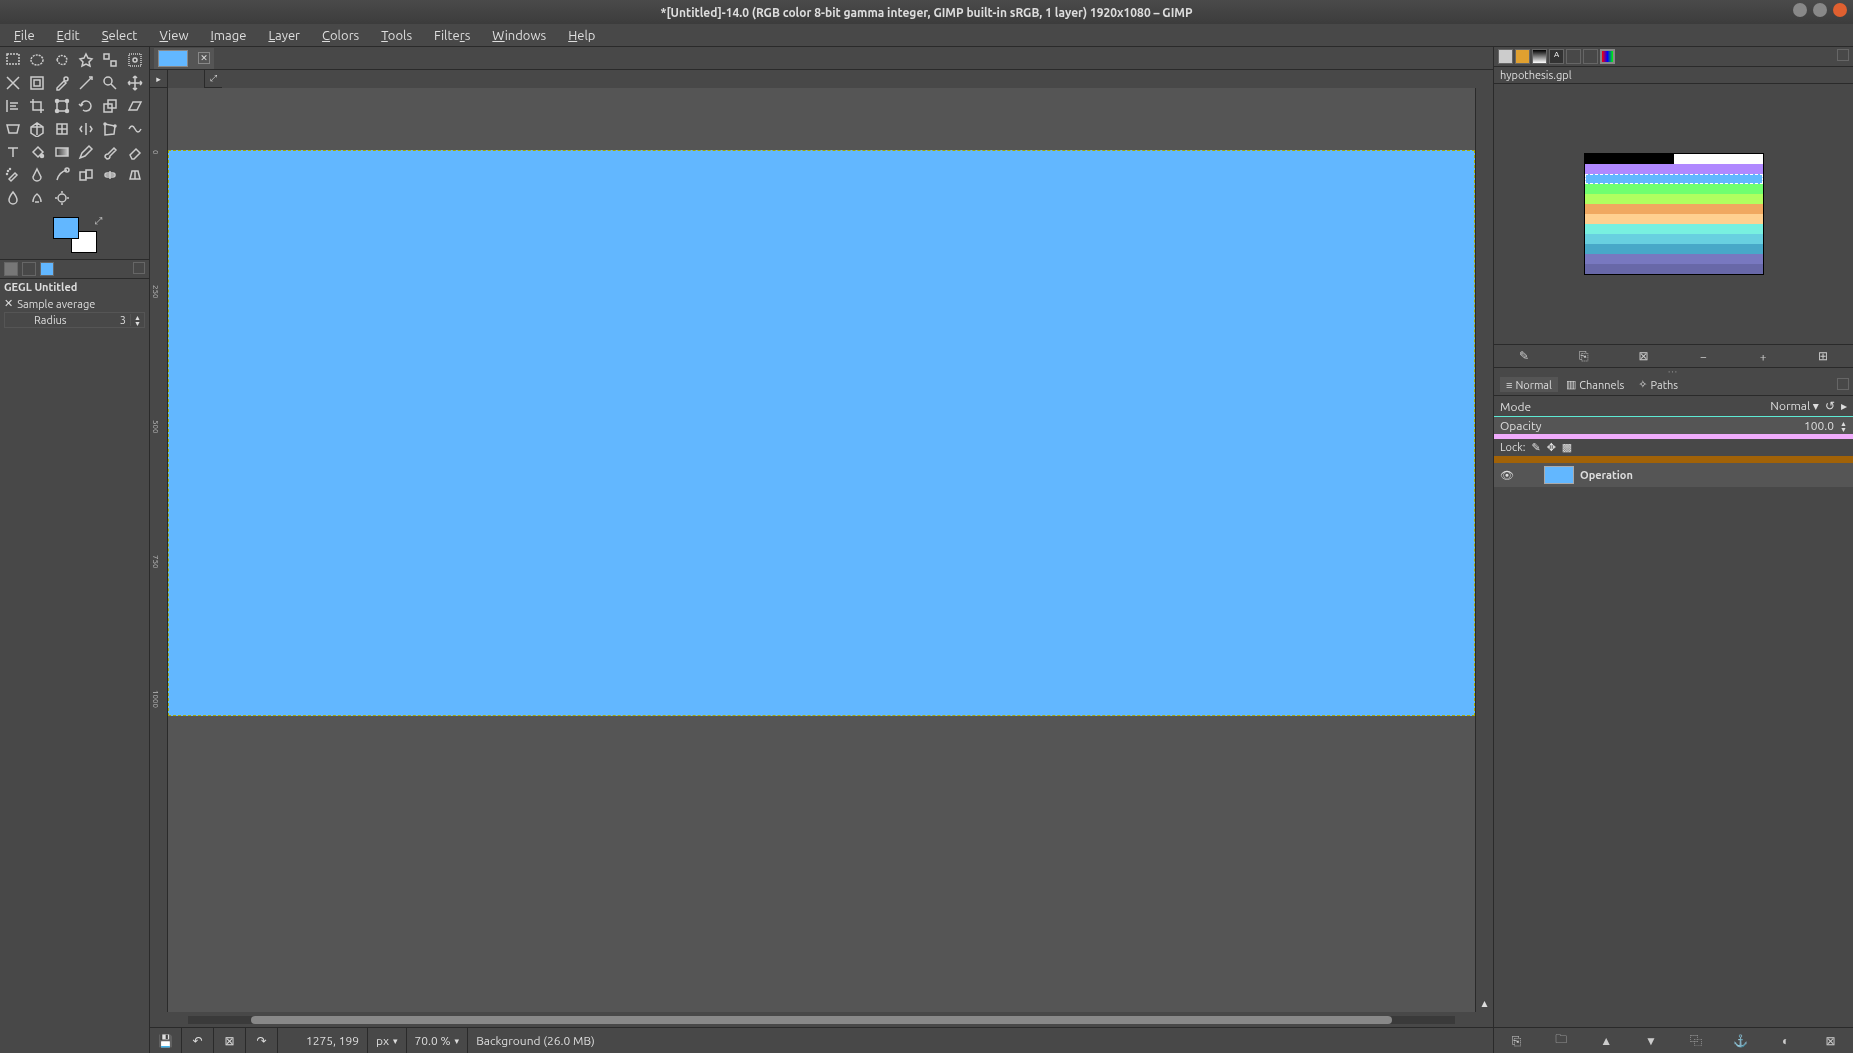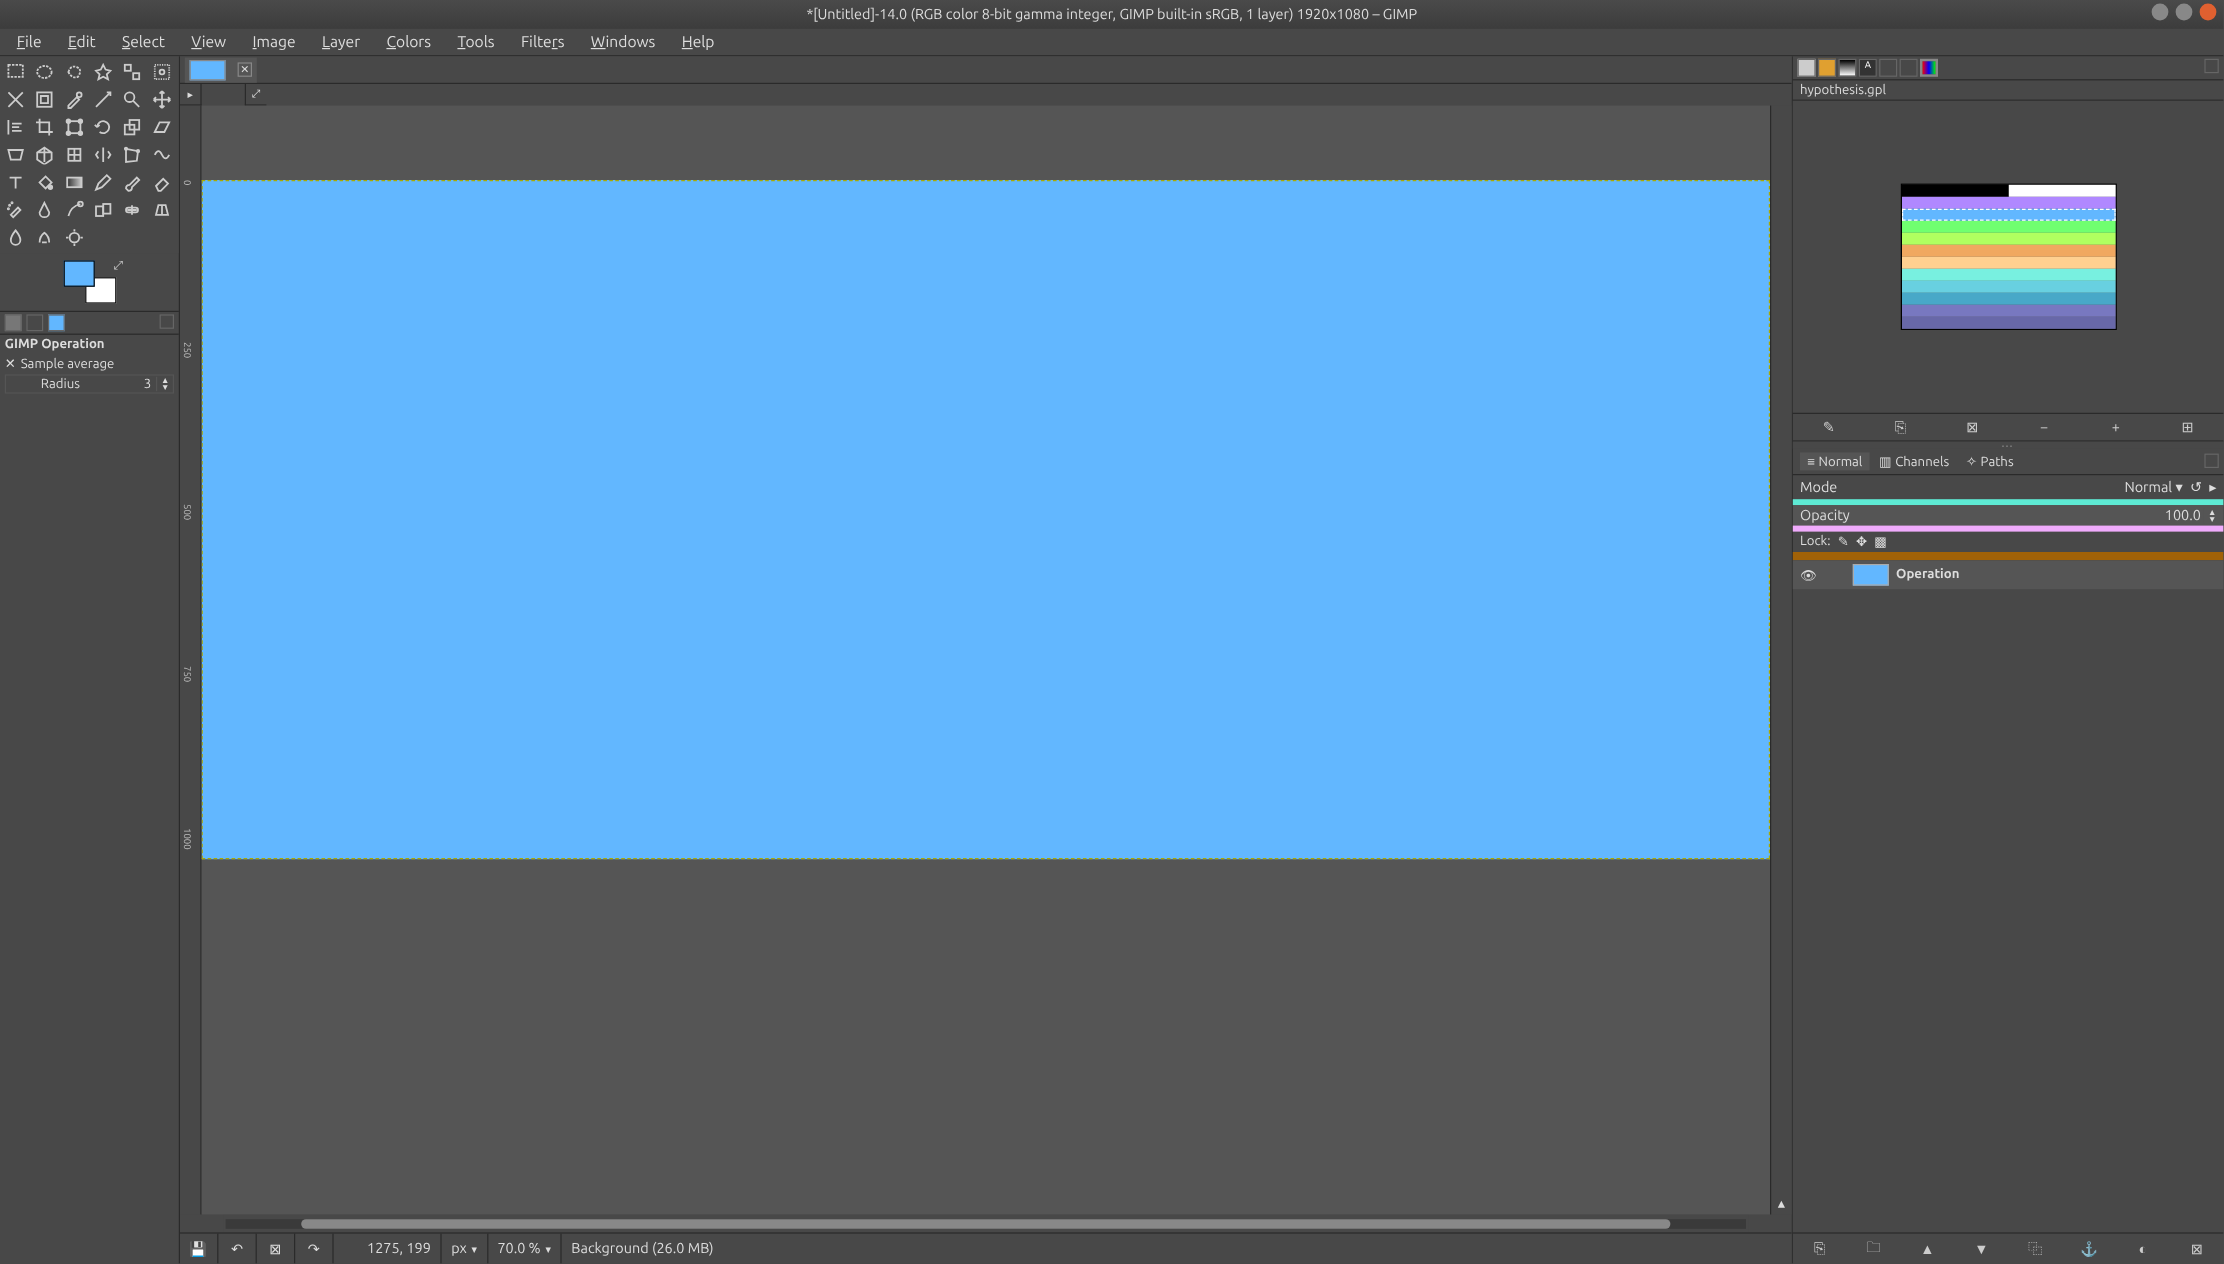--- a/index.html
+++ b/index.html
@@ -1,18 +1,18 @@
 <!DOCTYPE html>
 <html><head>
 <meta charset="utf-8">
 <style>
 * { margin: 0; padding: 0; box-sizing: border-box; font-family: "Ubuntu", "Segoe UI", sans-serif; }
 body { background: #454545; color: #ddd; width: 1853px; height: 1053px; overflow: hidden; font-size: 12px; }
 .titlebar { background: linear-gradient(#4a4a4a,#3c3c3c); height: 24px; display: flex; align-items: center; justify-content: center; position: relative; }
-.titlebar .title { font-size: 12px; color: #ddd; font-weight: normal; }
+.titlebar .title { font-size: 12px; color: #ddd; font-weight: bold; }
 .win-controls { position: absolute; right: 6px; top: 3px; display: flex; gap: 6px; }
 .win-btn { width: 14px; height: 14px; border-radius: 50%; }
 .menubar { background: #484848; height: 23px; display: flex; align-items: center; padding: 0 6px; gap: 6px; border-bottom: 1px solid #2a2a2a; }
 .menu-item { padding: 2px 8px; color: #ddd; font-size: 13px; }
 .menu-item span.u { text-decoration: underline; }
 .workspace { display: flex; height: calc(100% - 47px); }
 .left-panel { width: 150px; background: #484848; border-right: 1px solid #2a2a2a; display: flex; flex-direction: column; }
 .image-tabs { height: 23px; background: #484848; display: flex; align-items: center; border-bottom: 1px solid #2a2a2a; padding-left: 4px; }
 .image-tab { display: flex; align-items: center; gap: 4px; background: #555; padding: 2px 4px; }
 .image-tab .thumb { width: 30px; height: 17px; background: #62B7FF; border: 1px solid #888; }
@@ -57,21 +57,21 @@
 .pal-cell { flex: 1; }
 .palette-footer { height: 22px; border-top: 1px solid #2a2a2a; display: flex; align-items: center; padding: 0 6px; justify-content: space-between; font-size: 11px; }
 .palette-buttons { height: 24px; display: flex; justify-content: space-around; align-items: center; border-top: 1px solid #2a2a2a; border-bottom: 1px solid #2a2a2a; }
 .pal-btn { width: 20px; height: 18px; display: flex; align-items: center; justify-content: center; color: #ccc; }
 .handle { height: 6px; background: #484848; display: flex; justify-content: center; align-items: center; }
 .handle::before { content: "⋯"; color: #888; font-size: 10px; letter-spacing: 2px; }
 .layers-dock { flex: 1; display: flex; flex-direction: column; }
 .layer-tabs { display: flex; padding: 3px 6px; gap: 2px; border-bottom: 1px solid #2a2a2a; position: relative; }
 .layer-tab { padding: 1px 6px; font-size: 11px; display: flex; align-items: center; gap: 3px; }
 .layer-tab.active { background: #555; }
-.layer-mode-row { display: flex; align-items: center; justify-content: space-between; padding: 3px 6px; border-bottom: 5px solid #5eead4; text-align: right; }
+.layer-mode-row { display: flex; align-items: center; justify-content: space-between; padding: 3px 6px; border-bottom: 1px solid #5eead4; text-align: right; }
 .opacity-row { display: flex; align-items: center; justify-content: space-between; padding: 2px 6px; background: #555; border-bottom: 5px solid #f0abfc; }
 .lock-row { display: flex; align-items: flex-start; gap: 6px; padding: 2px 6px; border-bottom: 7px solid #a16207; font-size: 11px; }
 .layer-list { flex: 1; background: #484848; }
 .layer-item { display: flex; align-items: center; gap: 6px; padding: 3px 6px; background: #555; font-size: 11px; }
 .layer-eye { width: 14px; display: flex; justify-content: center; }
 .layer-thumb { width: 30px; height: 18px; background: #62B7FF; border: 1px solid #aaa; margin-left: 24px; }
 .layer-buttons { height: 26px; display: flex; justify-content: space-around; align-items: center; border-top: 1px solid #2a2a2a; }
 .tick-v { position: absolute; font-size: 8px; color: #bbb; left: 1px; writing-mode: vertical-rl; text-orientation: mixed; }
 svg.ico { width: 16px; height: 16px; fill: none; stroke: #ccc; stroke-width: 1.5; }
 </style>
@@ -339,21 +339,21 @@
         <div class="swap-icon">⤢</div>
       </div>
     </div>
     <div class="tool-options-tabs">
       <span class="mini-tab" style="background:#777"></span>
       <span class="mini-tab"></span>
       <span class="mini-tab" style="background:#62B7FF"></span>
       <span class="mini-detach"></span>
     </div>
     <div class="tool-options">
-      <div class="opt-title">GIMP Operation</div>
+      <div class="opt-title">GEGL Untitled</div>
       <div class="opt-row check">
         <span>✕</span>
         <span>Sample average</span>
       </div>
       <div class="opt-row">
         <span class="opt-input">Radius</span>
         <span>3</span>
         <span class="spinner-ctrl">
             <span>▲</span>
             <span>▼</span>

